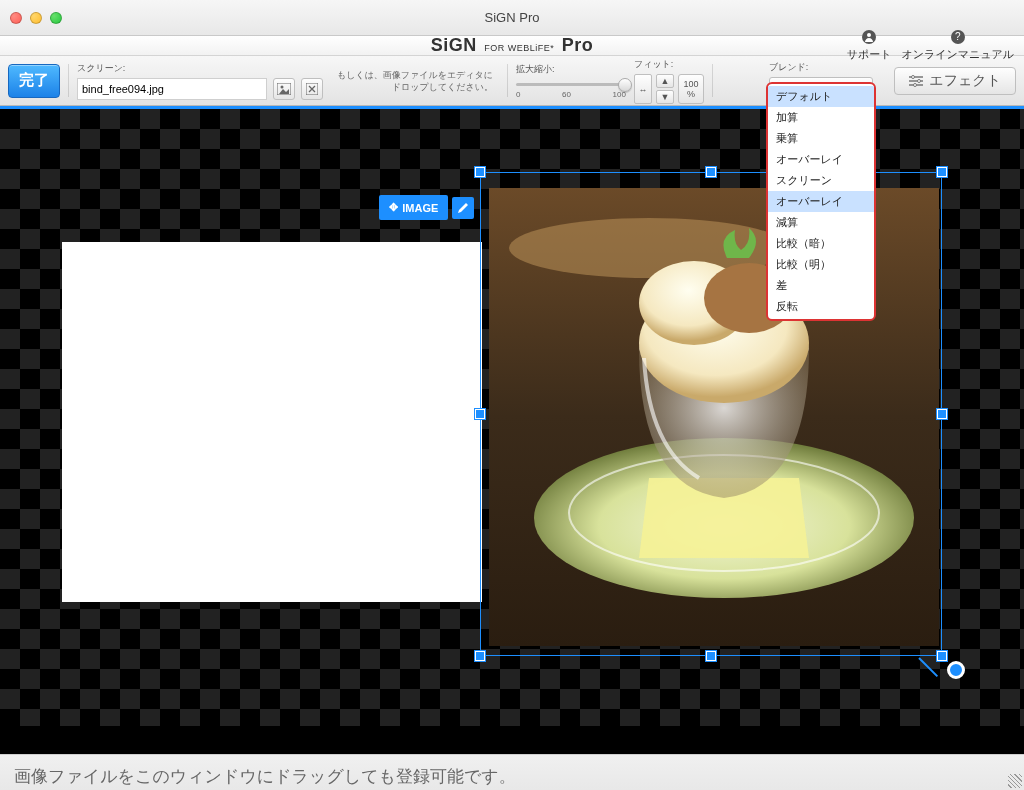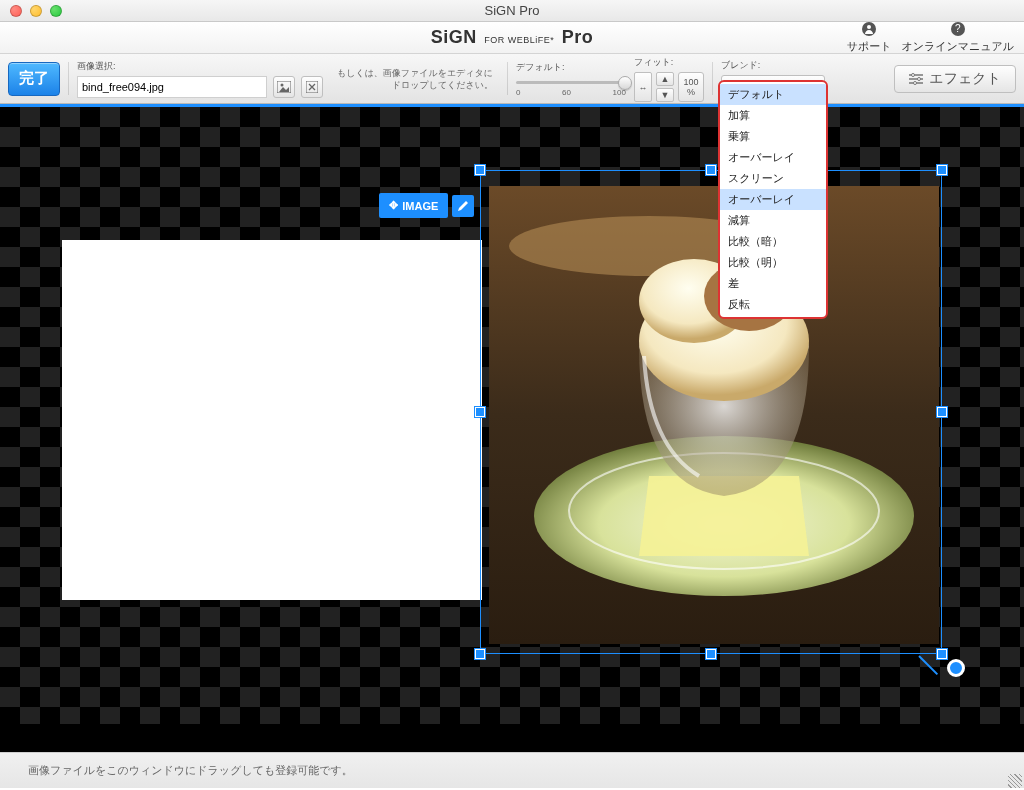--- a/index.html
+++ b/index.html
@@ -1,28 +1,28 @@
 <!DOCTYPE html>
 <html><head>
 <meta charset="utf-8">
 <style>
 * { margin: 0; padding: 0; box-sizing: border-box; font-family: "Hiragino Kaku Gothic Pro", "Helvetica Neue", sans-serif; }
 body { width: 1024px; height: 790px; background: #fff; overflow: hidden; position: relative; }
 
 
-.titlebar { height: 22px; background: linear-gradient(#f6f6f6,#e8e8e8); border-bottom: 1px solid #c9c9c9; display:flex; align-items:center; position:relative; }
+.titlebar { height: 36px; background: linear-gradient(#f6f6f6,#e8e8e8); border-bottom: 1px solid #c9c9c9; display:flex; align-items:center; position:relative; }
 .traffic { display:flex; gap:8px; padding-left:10px; }
 .tc { width:12px; height:12px; border-radius:50%; border:1px solid rgba(0,0,0,.2);}
 .tc.r{background:radial-gradient(circle at 30% 30%,#ff8b82,#ff5f56);}
 .tc.y{background:radial-gradient(circle at 30% 30%,#ffd66b,#ffbd2e);}
 .tc.g{background:radial-gradient(circle at 30% 30%,#68e06c,#27c93f);}
 .titlebar .title { position:absolute; left:0; right:0; text-align:center; font-size:13px; color:#444; font-weight:500; pointer-events:none;}
 
 
-.brandbar { height:32px; background:linear-gradient(#fff,#f2f2f2); border-bottom:1px solid #d4d4d4; display:flex; align-items:center; justify-content:center; position:relative;}
+.brandbar { height:20px; background:linear-gradient(#fff,#f2f2f2); border-bottom:1px solid #d4d4d4; display:flex; align-items:center; justify-content:center; position:relative;}
 .brandbar .brand { font-size:18px; font-weight:600; color:#333; letter-spacing:.5px;}
 .brandbar .brand small{ font-size:9px; font-weight:400; letter-spacing:.5px; margin:0 2px;}
 .toplinks { position:absolute; right:10px; top:0; bottom:0; display:flex; align-items:center; gap:10px; }
 .toplinks a { font-size:11px; color:#333; text-decoration:none; display:flex; align-items:center; gap:3px;flex-direction:column;}
 .circ-icon{ width:14px; height:14px; border-radius:50%; background:#555; color:#fff; font-size:10px; display:inline-flex; align-items:center; justify-content:center; }
 
 
 .toolbar { height:50px; background:linear-gradient(#f7f7f7,#e3e3e3); border-bottom:1px solid #b9b9b9; display:flex; align-items:stretch; padding:4px 8px; gap:8px; }
 .section { display:flex; flex-direction:column; justify-content:center; }
 .sep { width:1px; background:rgba(0,0,0,.12); margin:4px 0;}
@@ -40,21 +40,21 @@
 .slider{ width:110px; position:relative; padding-top:4px;}
 .slider .track{ height:3px; background:#bbb; border-radius:2px; position:relative;}
 .slider .knob{ position:absolute; right:-6px; top:-5px; width:14px; height:14px; border-radius:50%; background:linear-gradient(#fff,#d8d8d8); border:1px solid #aaa; box-shadow:0 1px 1px rgba(0,0,0,.2);}
 .slider .ticks{ display:flex; justify-content:space-between; margin-top:4px; font-size:8px; color:#666;}
 .arrow-group{ display:flex; gap:4px;}
 .arrow-col{ display:flex; flex-direction:column; gap:2px;}
 .abtn{ width:18px; height:14px; border:1px solid #bfbfbf; background:linear-gradient(#fefefe,#e5e5e5); border-radius:2px; font-size:9px; color:#555; cursor:pointer; display:flex; align-items:center; justify-content:center;}
 .pct{ width:26px; height:30px; border:1px solid #bfbfbf; background:linear-gradient(#fefefe,#e5e5e5); border-radius:3px; font-size:9px; color:#555; display:flex; flex-direction:column; align-items:center; justify-content:center; cursor:pointer; line-height:10px;}
 
 
-.blend-wrap{ position:relative; }
+.blend-wrap{ position:relative;margin-left:48px; }
 .blend-btn{ width:104px; height:24px; border:1px solid #bfbfbf; background:linear-gradient(#fefefe,#e5e5e5); border-radius:3px; display:flex; align-items:center; justify-content:space-between; padding:0 6px; font-size:11px; color:#333; cursor:pointer;}
 .blend-btn .arrow{ font-size:8px; border-left:1px solid #ccc; padding-left:5px; color:#888;}
 .dd{ position:absolute; top:22px; left:-3px; width:110px; background:#fff; border:2px solid #d33; border-radius:6px; padding:2px 0; z-index:2000;}
 .dd li{ list-style:none; font-size:11px; padding:3px 8px; cursor:pointer; color:#222;}
 .dd li.sel{ background:#c9e1ff;}
 
 .effect-btn{ height:28px; padding:0 14px; border:1px solid #bfbfbf; background:linear-gradient(#fefefe,#e5e5e5); border-radius:4px; font-size:14px; color:#555; display:flex; align-items:center; gap:6px; align-self:center; cursor:pointer;}
 
 
 .canvas-area{ position:relative; height:648px; background-color:#000; }
@@ -78,21 +78,21 @@
 .rotate-handle{ position:absolute; bottom:-24px; right:-24px; width:18px; height:18px; border-radius:50%; background:#1d8fff; border:3px solid #fff;}
 .rotate-line{ position:absolute; bottom:-4px; right:-4px; width:26px; height:2px; background:#1d8fff; transform:rotate(45deg); transform-origin:left center;}
 .image-tag{ position:absolute; left:-102px; top:22px; display:flex; align-items:center;}
 .image-tag .lbl{ background:#1d8fff; color:#fff; font-size:11px; font-weight:700; padding:6px 10px; border-radius:2px; display:flex; align-items:center; gap:4px;}
 .image-tag .edit{ width:22px; height:22px; background:#1d8fff; margin-left:4px; border-radius:2px; display:flex; align-items:center; justify-content:center; color:#fff;}
 .img-placeholder{ position:absolute; left:8px; top:15px; width:450px; height:458px; overflow:hidden;}
 .draw{ width:100%; height:100%;}
 
 
 .footer{ background:linear-gradient(#f0f0f0,#e6e6e6); border-top:1px solid #cfcfcf; padding:10px 14px;}
-.footer .msg{ font-size:11px; color:#666;margin-left:14px;}
+.footer .msg{ font-size:17px; color:#666;}
 .grip{ position:absolute; right:2px; bottom:2px; width:14px; height:14px; background:repeating-linear-gradient(45deg,transparent,transparent 2px,#999 2px,#999 3px);}
 </style>
 </head>
 <body>
 
 <div class="titlebar">
   <div class="traffic">
     <div class="tc r"></div>
     <div class="tc y"></div>
     <div class="tc g"></div>
@@ -121,21 +121,21 @@
       <span>オンラインマニュアル</span>
     </a>
   </div>
 </div>
 
 <div class="toolbar">
   <button class="done-btn">完了</button>
   <div class="sep"></div>
 
   <div class="section" style="flex:0 0 auto;">
-    <span class="label">画像選択:</span>
+    <span class="label">スクリーン:</span>
     <div class="file-row">
       <div class="file-input">bind_free094.jpg</div>
       <div class="icon-btn">
         <svg width="14" height="12" viewBox="0 0 14 12">
             <rect x="0" y="0" width="14" height="12" fill="none" stroke="#666"></rect>
             <circle cx="5" cy="4" r="1.5" fill="#666"></circle>
             <path d="M2 11L6 6l3 3 3-3v5z" fill="#666"></path>
           </svg>
       </div>
       <div class="icon-btn">
@@ -148,21 +148,21 @@
   </div>
 
   <div class="section" style="padding:0 6px;align-items:flex-end;">
     <span class="hint">もしくは、画像ファイルをエディタに</span>
     <span class="hint">ドロップしてください。</span>
   </div>
 
   <div class="sep"></div>
 
   <div class="section">
-    <span class="label">デフォルト:</span>
+    <span class="label">拡大縮小:</span>
     <div class="zoom-wrap">
       <div class="slider">
         <div class="track">
             <div class="knob"></div>
           </div>
         <div class="ticks">
           <span>0</span>
           <span>60</span>
           <span>100</span>
         </div>

